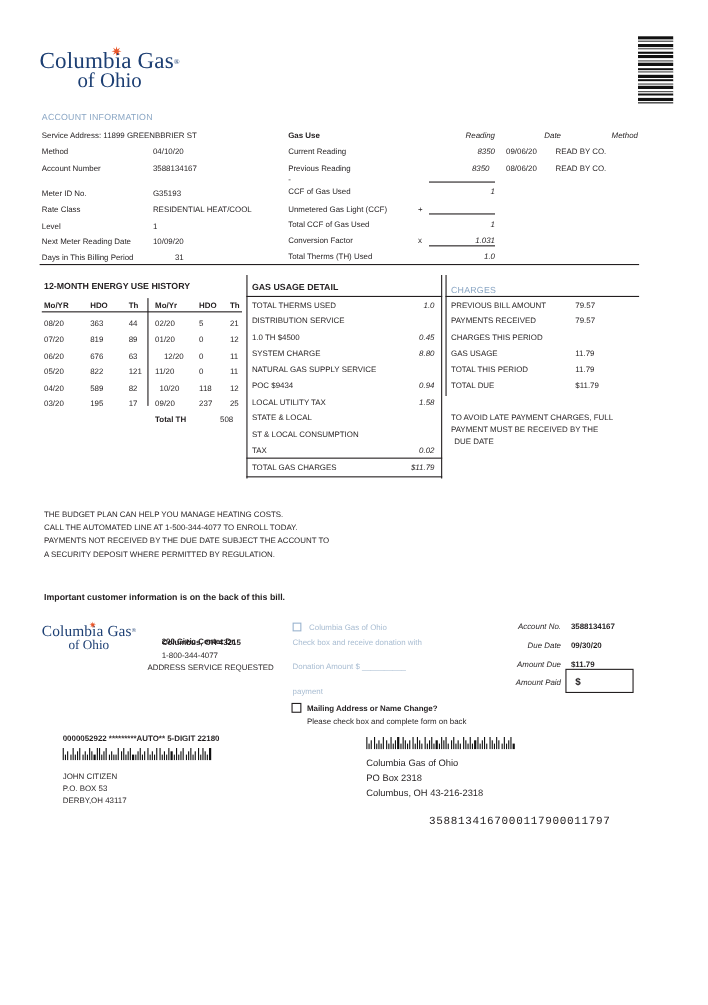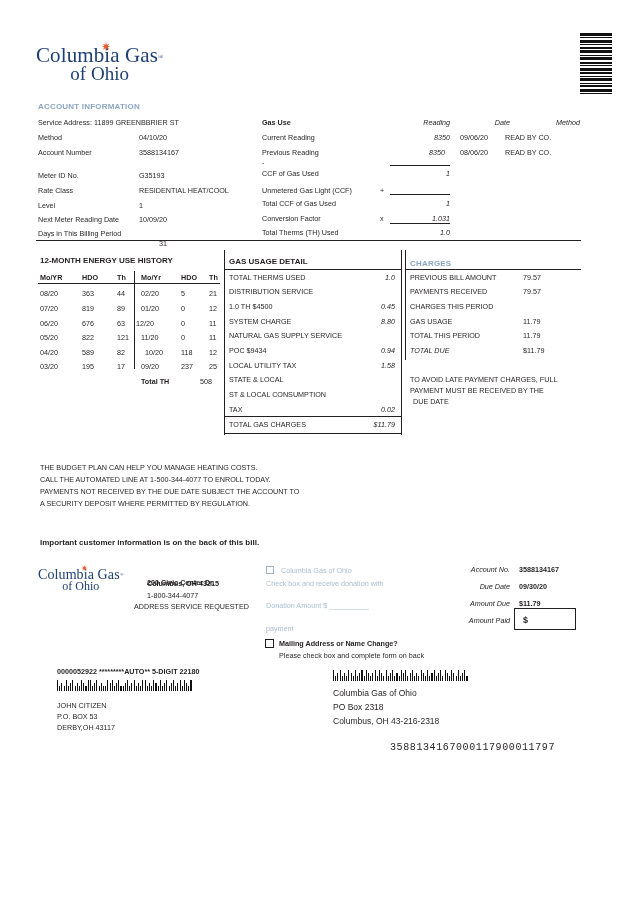--- a/index.html
+++ b/index.html
@@ -48,21 +48,21 @@
     flex-direction: column;
     justify-content: flex-start;
   }
   .barcode-h i { display:block; width:100%; background:#111; }
 
   
   .sec-head {
     position: absolute;
     color: #8aa6c4;
     font-size: 8px;
-    font-weight: bold;
+    font-weight: normal;
     letter-spacing: .2px;
     white-space: nowrap;
   }
   .rule {
     position: absolute;
     background: #231f20;
     height: 1px;
   }
 
   
@@ -185,21 +185,21 @@
   <div class="t" style="left:38px; top:187px;">Rate Class</div>
   <div class="t" style="left:139px; top:187px;">RESIDENTIAL HEAT/COOL</div>
 
   <div class="t" style="left:38px; top:202px;">Level</div>
   <div class="t" style="left:139px; top:202px;">1</div>
 
   <div class="t" style="left:38px; top:216px;">Next Meter Reading Date</div>
   <div class="t" style="left:139px; top:216px;">10/09/20</div>
 
   <div class="t" style="left:38px; top:230px;">Days in This Billing Period</div>
-  <div class="t" style="left:139px; top:240px;padding-left:20px;">31</div>
+  <div class="t" style="left:139px; top:230px;padding-left:20px;">31</div>
 
   <div class="t b" style="left:262px; top:119px;">Gas Use</div>
   <div class="rt b" style="left:390px; top:119px; width:60px;">Reading</div>
   <div class="rt b" style="left:460px; top:119px; width:50px;">Date</div>
   <div class="rt b" style="left:505px; top:119px; width:75px;">Method</div>
 
   <div class="t" style="left:262px; top:134px;">Current Reading</div>
   <div class="rt" style="left:390px; top:134px; width:60px;">8350</div>
   <div class="t" style="left:460px; top:134px;">09/06/20</div>
   <div class="t" style="left:505px; top:134px;">READ BY CO.</div>
@@ -254,21 +254,21 @@
   <div class="t" style="left:40px; top:305px;">07/20</div>
   <div class="t" style="left:82px; top:305px;">819</div>
   <div class="t" style="left:117px; top:305px;">89</div>
   <div class="t" style="left:141px; top:305px;">01/20</div>
   <div class="t" style="left:181px; top:305px;">0</div>
   <div class="t" style="left:209px; top:305px;">12</div>
 
   <div class="t" style="left:40px; top:320px;">06/20</div>
   <div class="t" style="left:82px; top:320px;">676</div>
   <div class="t" style="left:117px; top:320px;">63</div>
-  <div class="t" style="left:136px; top:320px;">12/20</div>
+  <div class="t" style="left:149px; top:320px;">12/20</div>
   <div class="t" style="left:181px; top:320px;">0</div>
   <div class="t" style="left:209px; top:320px;">11</div>
 
   <div class="t" style="left:40px; top:334px;">05/20</div>
   <div class="t" style="left:82px; top:334px;">822</div>
   <div class="t" style="left:117px; top:334px;">121</div>
   <div class="t" style="left:141px; top:334px;">11/20</div>
   <div class="t" style="left:181px; top:334px;">0</div>
   <div class="t" style="left:209px; top:334px;">11</div>
 
@@ -343,21 +343,21 @@
 
   <div class="t" style="left:410px; top:303px;">CHARGES THIS PERIOD</div>
   <div class="t" style="left:523px; top:303px;"></div>
 
   <div class="t" style="left:410px; top:318px;">GAS USAGE</div>
   <div class="t" style="left:523px; top:318px;">11.79</div>
 
   <div class="t" style="left:410px; top:332px;">TOTAL THIS PERIOD</div>
   <div class="t" style="left:523px; top:332px;">11.79</div>
 
-  <div class="t" style="left:410px; top:347px;font-style:italic;">TOTAL DUE</div>
+  <div class="t" style="left:410px; top:347px;">TOTAL DUE</div>
   <div class="t" style="left:523px; top:347px;">$11.79</div>
 
   <div class="t" style="left:410px; top:376px;">TO AVOID LATE PAYMENT CHARGES, FULL</div>
   <div class="t" style="left:410px; top:387px;">PAYMENT MUST BE RECEIVED BY THE</div>
   <div class="t" style="left:413px; top:398px;">DUE DATE</div>
 
   <div class="t" style="left:40px; top:464px;">THE BUDGET PLAN CAN HELP YOU MANAGE HEATING COSTS.</div>
   <div class="t" style="left:40px; top:476px;">CALL THE AUTOMATED LINE AT 1-500-344-4077 TO ENROLL TODAY.</div>
   <div class="t" style="left:40px; top:488px;">PAYMENTS NOT RECEIVED BY THE DUE DATE SUBJECT THE ACCOUNT TO</div>
   <div class="t" style="left:40px; top:500px;">A SECURITY DEPOSIT WHERE PERMITTED BY REGULATION.</div>

